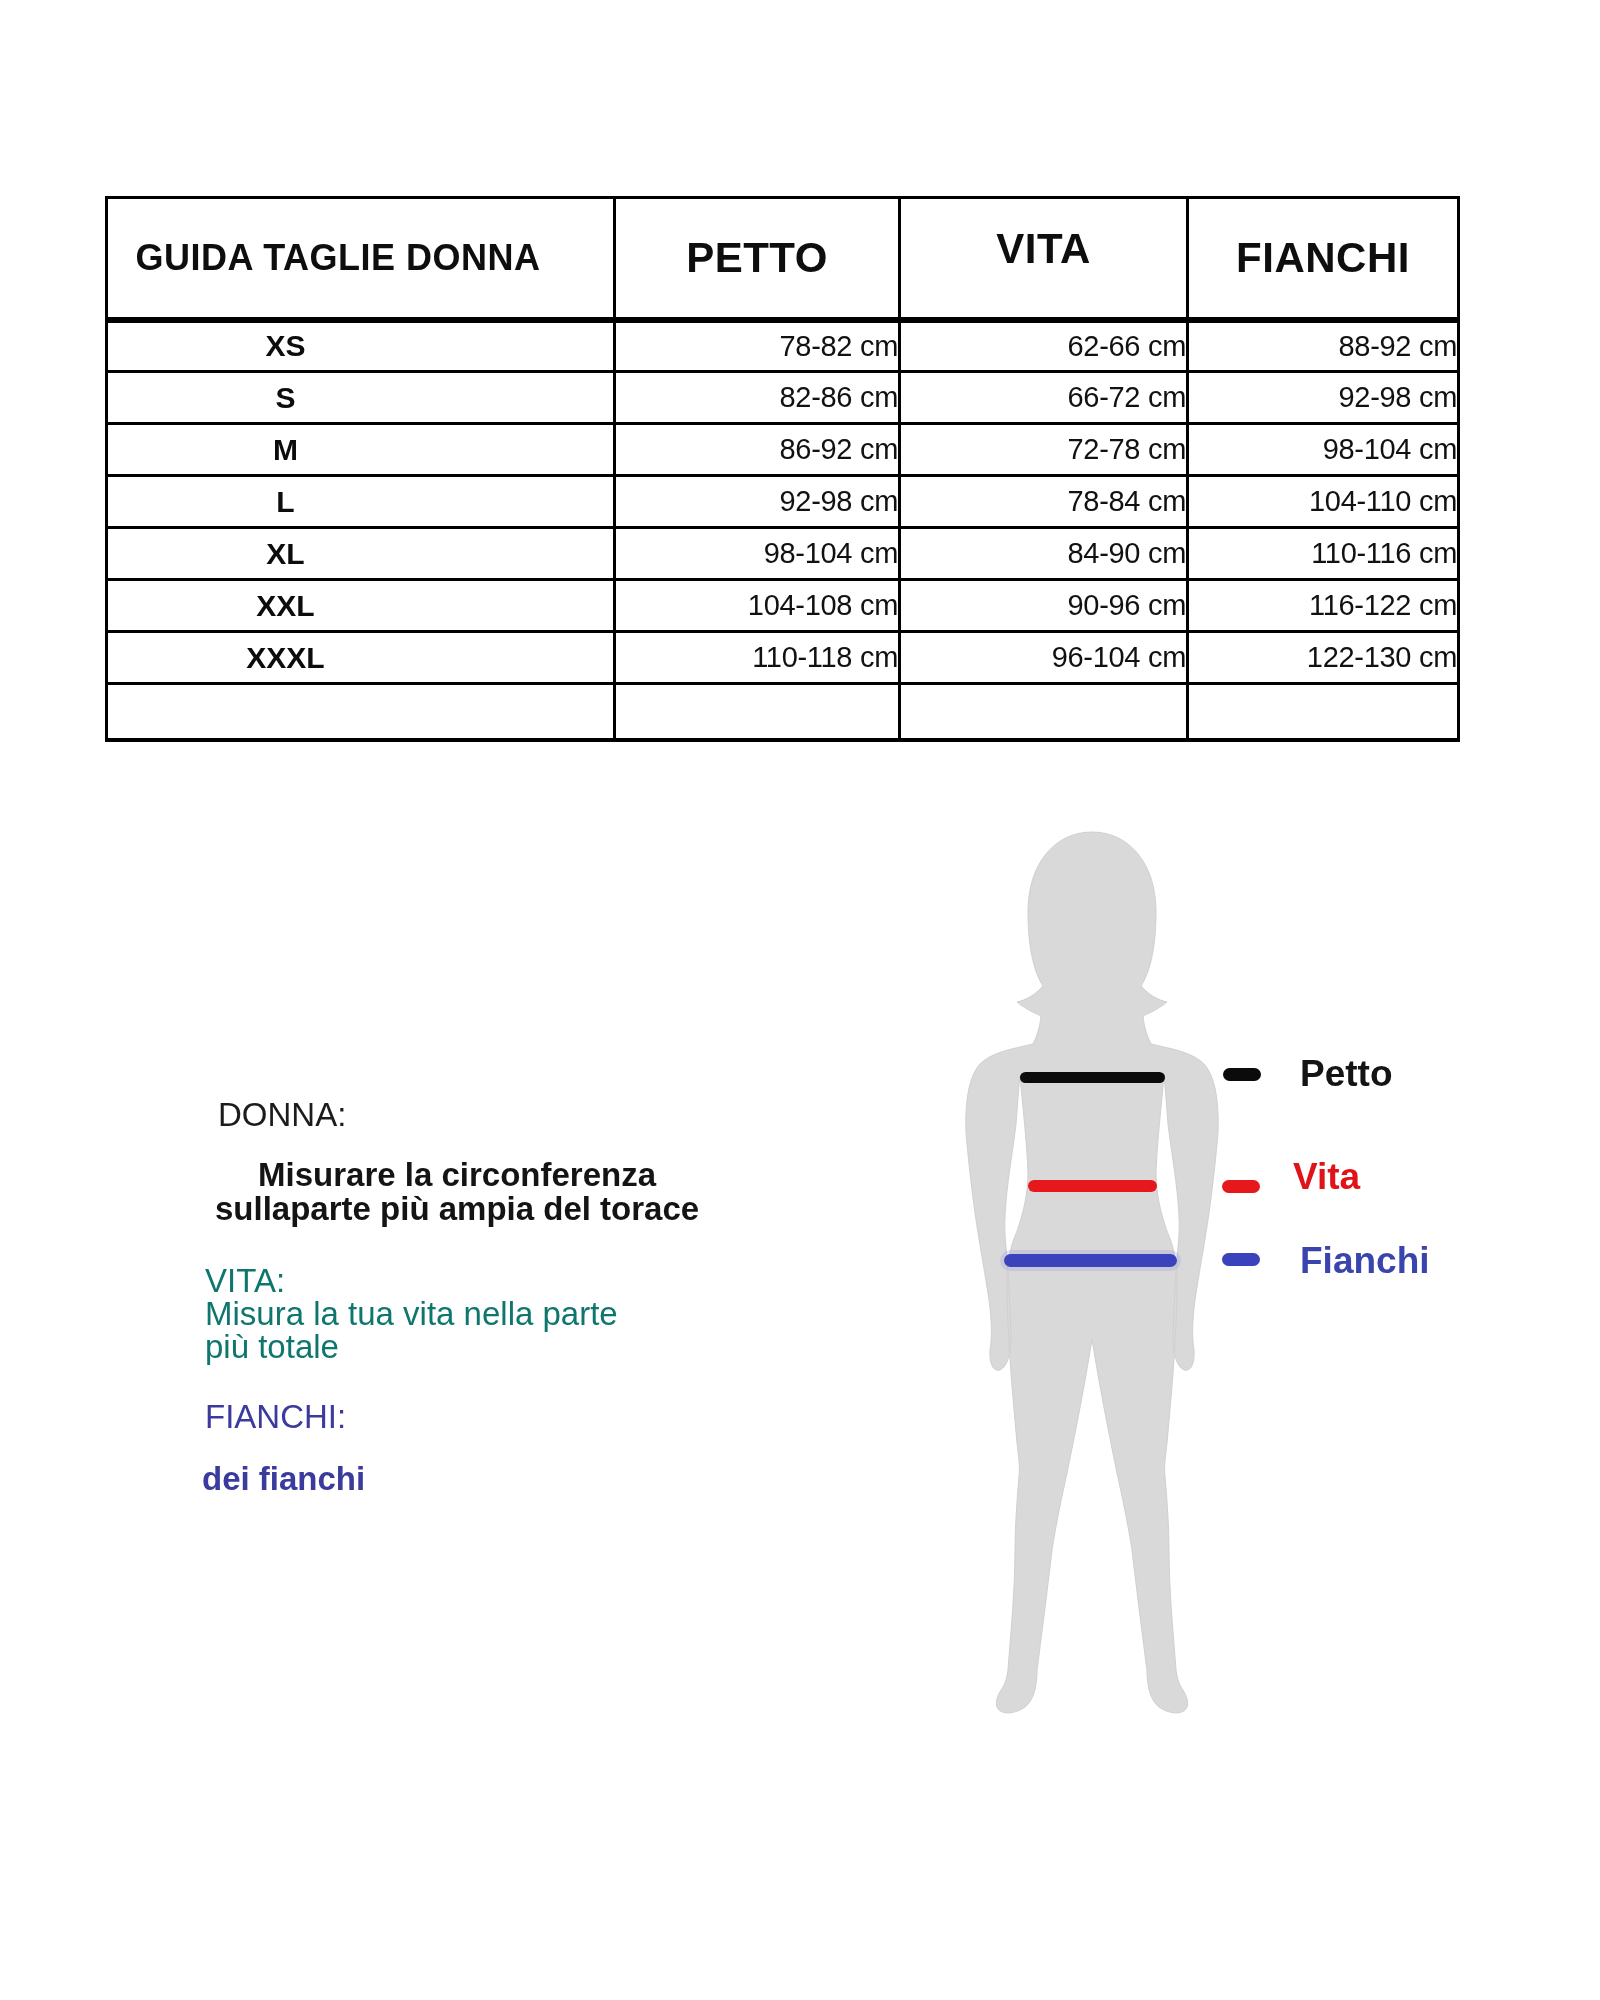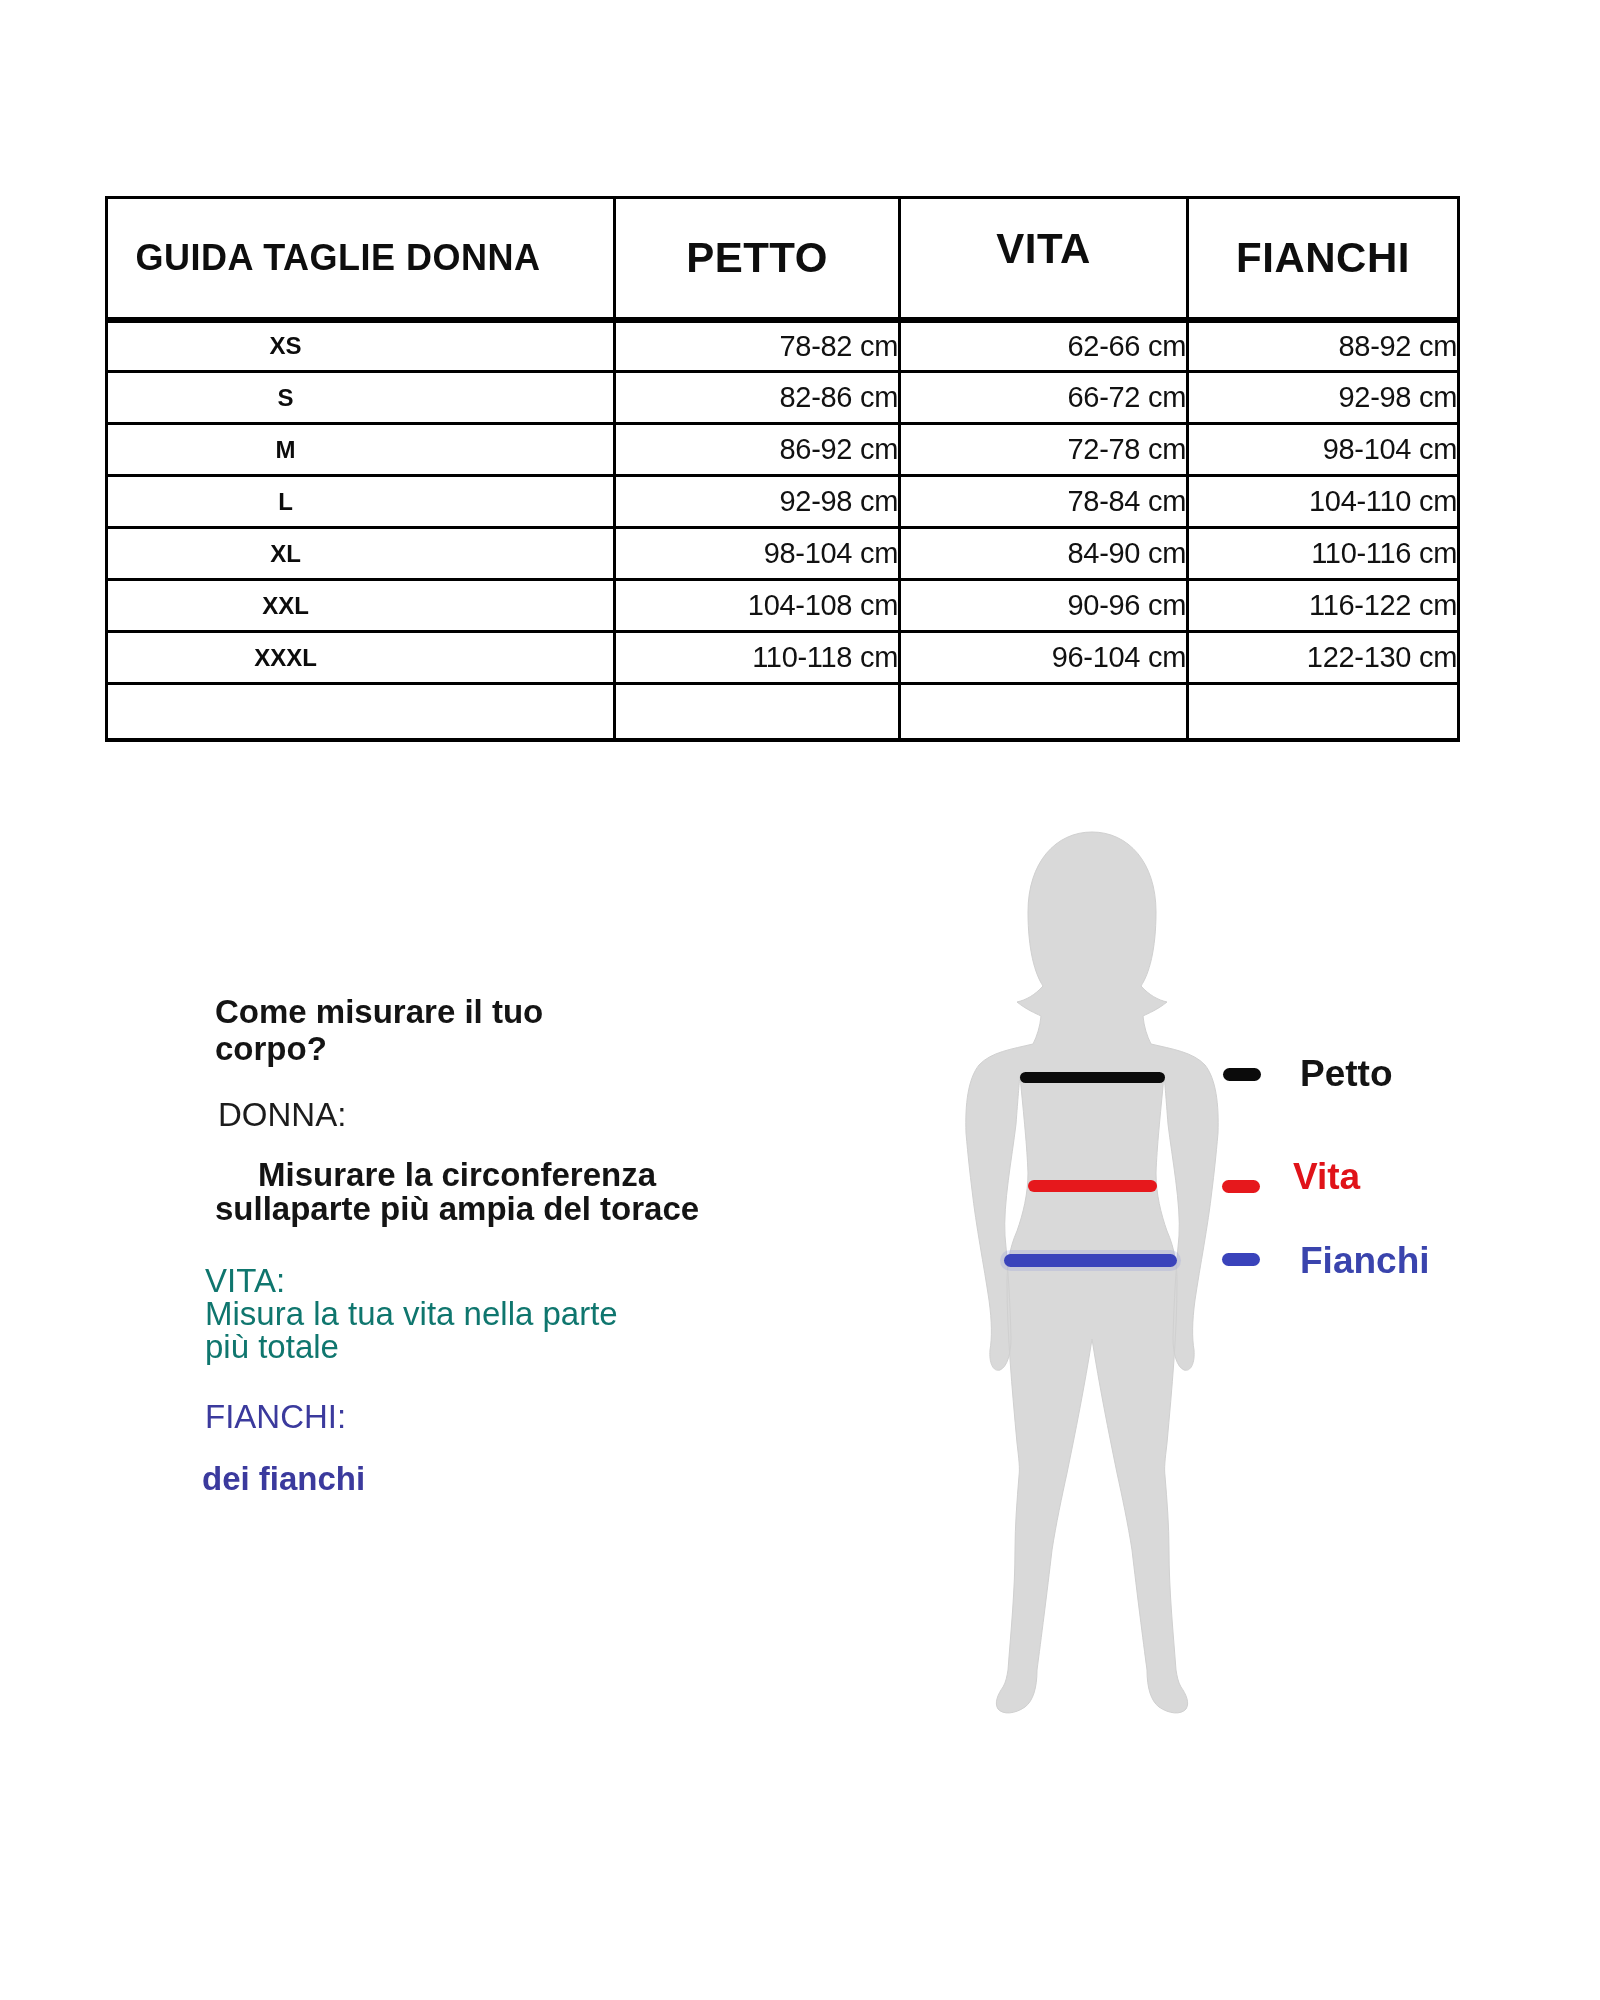--- a/index.html
+++ b/index.html
@@ -39,21 +39,21 @@
     text-align:center; padding-right:45px; color:#0e0e0e;
   }
   th.col-head {
     font-size:42px; font-weight:bold; letter-spacing:0.5px;
     text-align:center; color:#0e0e0e;
   }
   th.col-head .raise { position:relative; top:-9px; display:inline-block; }
   tr.data-row td { height:52px; }
   tr.empty-row td { height:56px; border-bottom:4px solid #000; }
   td.size-cell {
-    font-size:24px; font-weight:bold; text-align:center;
+    font-size:30px; font-weight:bold; text-align:center;
     padding-right:150px; color:#0c0c0c;
   }
   td.val-cell {
     font-size:29px; text-align:right; padding-left:12px;
     letter-spacing:-0.3px; color:#111;
   }
 
   
   .txt { position:absolute; font-size:33px; }
   .intro       { left:215px; top:993px;  font-weight:bold; line-height:37px; color:#141414; }
@@ -146,24 +146,20 @@
       </tr>
       <tr class="empty-row">
         <td class="size-cell"></td>
         <td class="val-cell"></td>
         <td class="val-cell"></td>
         <td class="val-cell"></td>
       </tr>
     </tbody>
   </table>
 
-  <div class="txt intro">
-    <div>Come misurare il tuo</div>
-    <div>corpo?</div>
-  </div>
 
   <div class="txt petto-head">DONNA:</div>
 
   <div class="txt petto-desc">
     <div>Misurare la circonferenza</div>
     <div>sullaparte più ampia del torace</div>
   </div>
 
   <div class="txt vita-block">
     <div>VITA:</div>

